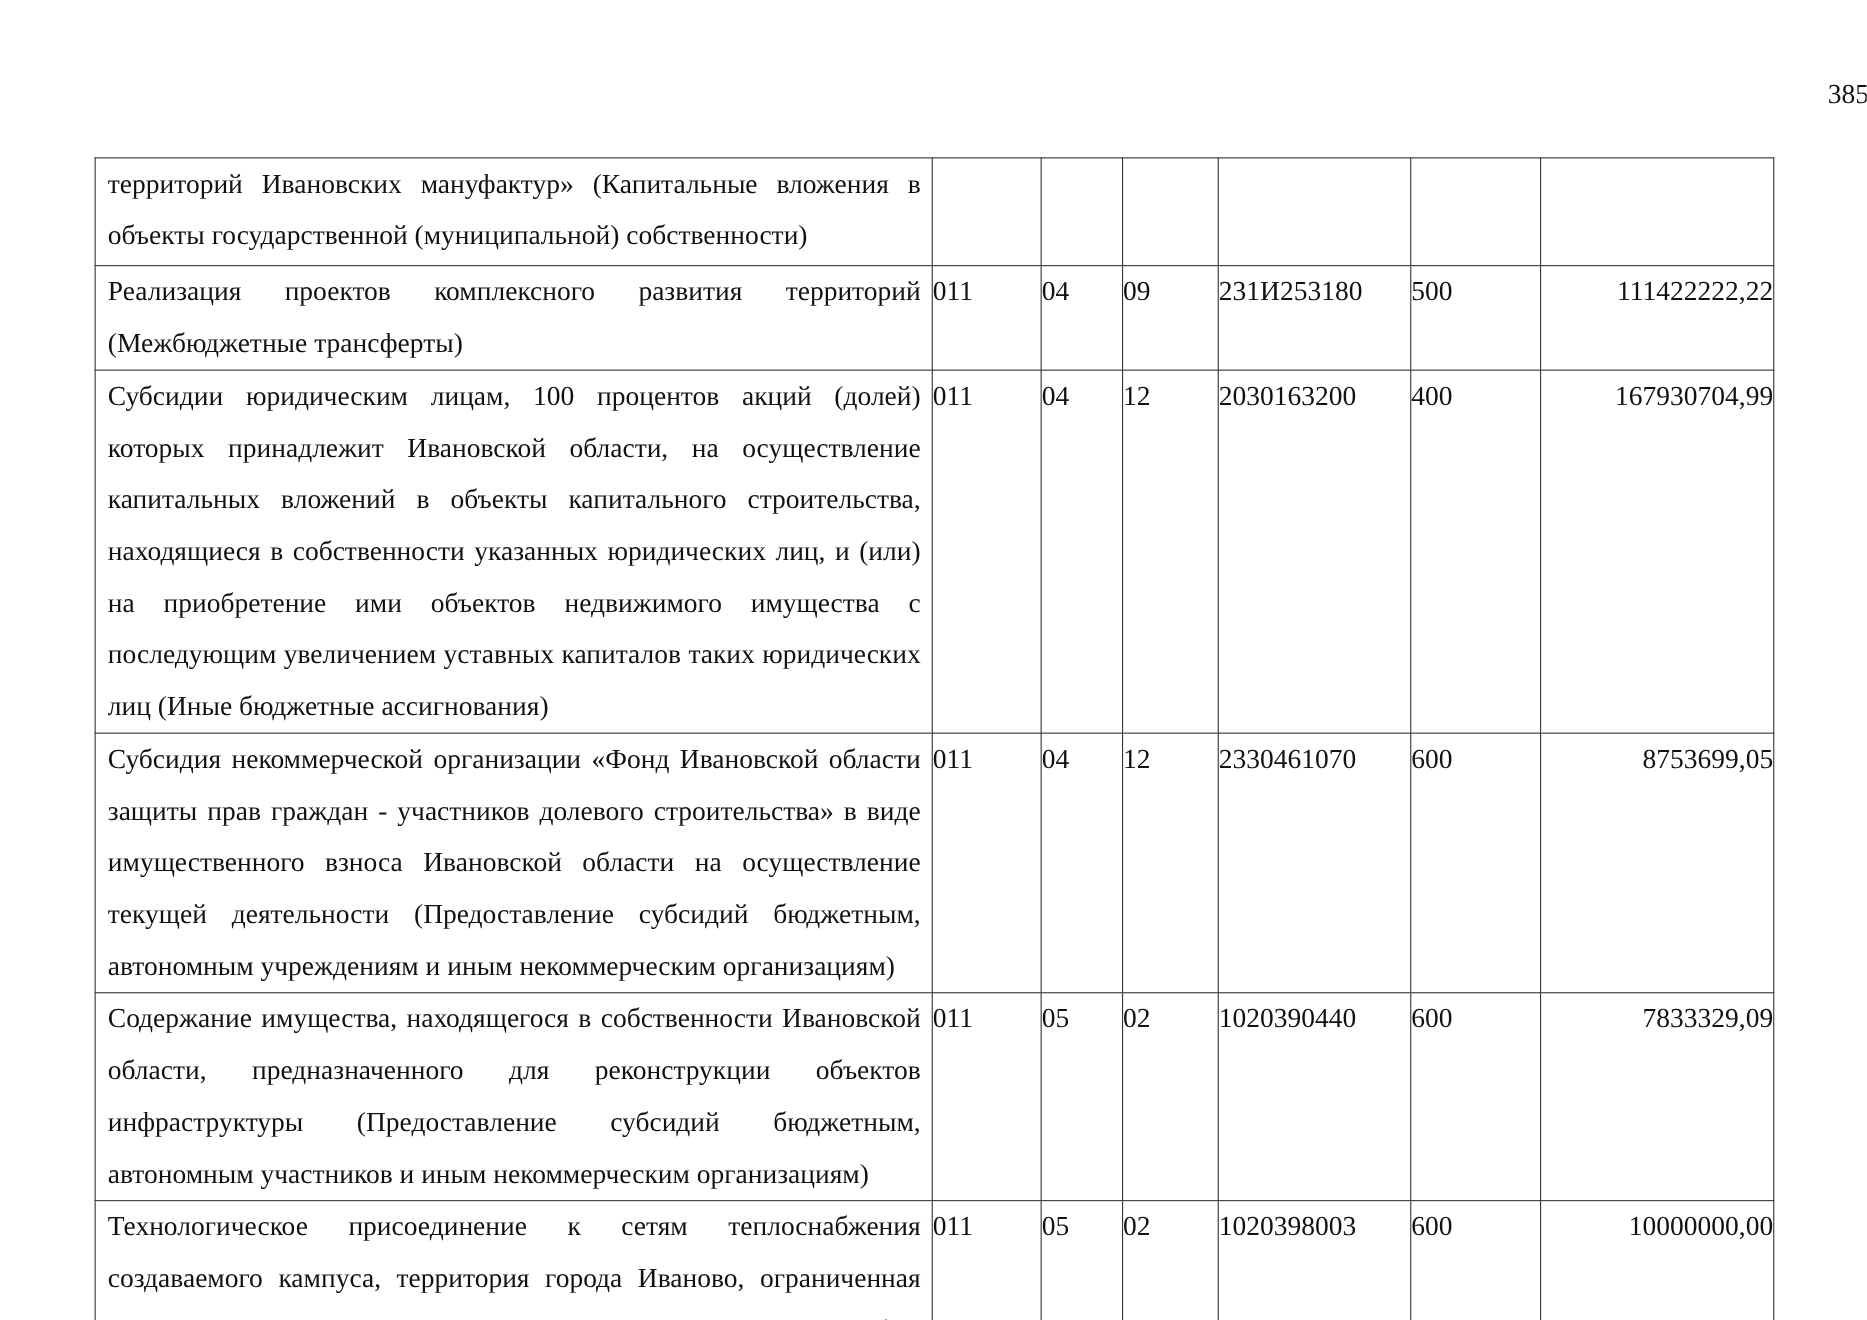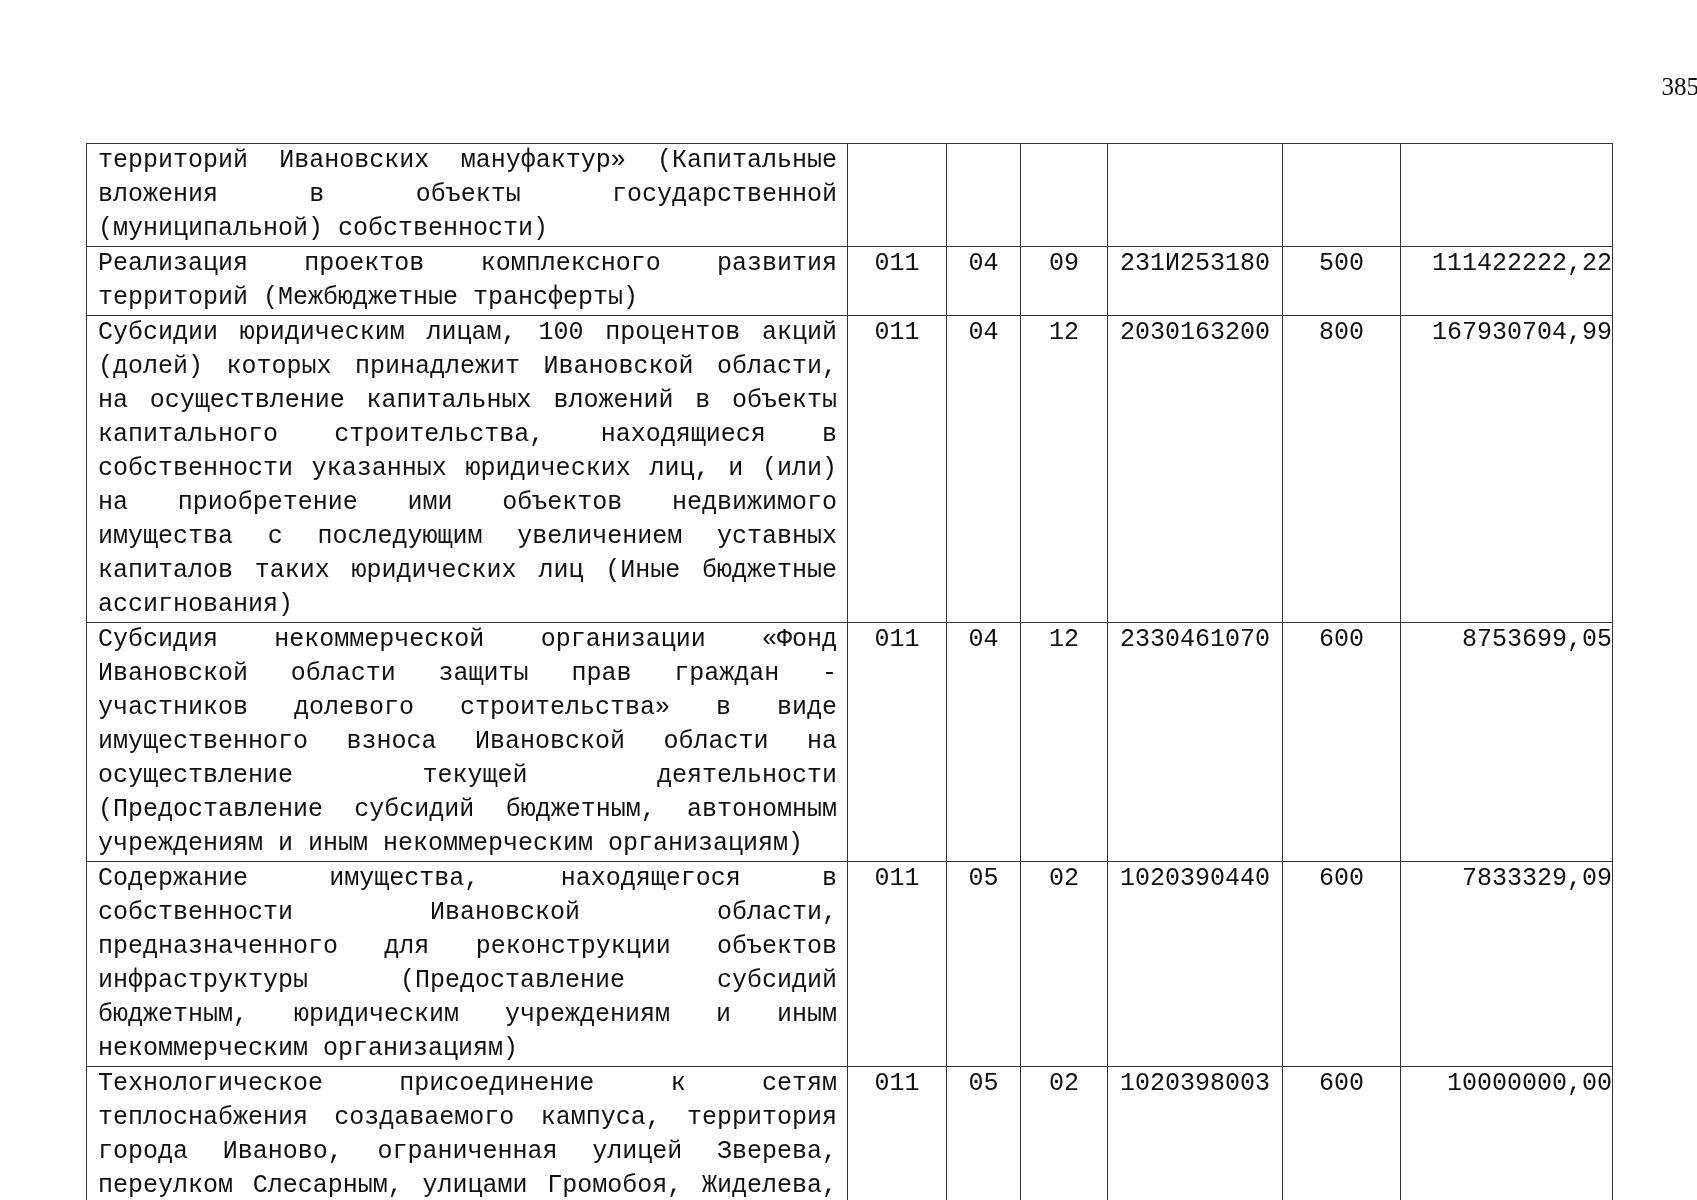--- a/index.html
+++ b/index.html
@@ -2,24 +2,24 @@
 <html><head>
 <meta charset="utf-8">
 <style>
   html, body { margin: 0; padding: 0; background: #ffffff; }
   body { width: 1697px; height: 1200px; position: relative; overflow: hidden;
          font-family: "Liberation Serif", "DejaVu Serif", serif; color: #111; }
   .page-number { position: absolute; top: 72px; left: 0; width: 1686px; text-align: right;
                  font-size: 25px; line-height: 30px; margin-left: 13px; }
   table.budget { position: absolute; left: 86px; top: 143px; width: 1526px;
                  border-collapse: collapse; table-layout: fixed; font-size: 25px; }
-  table.budget td { border: 1.5px solid #333; vertical-align: top; padding: 0; line-height: 34px; font-family: Liberation Mono, monospace; }
+  table.budget td { border: 1.5px solid #333; vertical-align: top; padding: 0; line-height: 47px; }
   td.desc { padding: 0 10px 0 11px !important; text-align: justify; text-align-last: left; }
   td.desc .txt { display: block; }
-  td.num { text-align: center; }
+  td.num { }
   td.amt { text-align: right; }
 </style>
 </head>
 <body>
 
 <div class="page-number">385</div>
 
 <table class="budget">
   <colgroup>
     <col style="width:761px">
@@ -56,39 +56,39 @@
   </tr>
 
   <tr style="height: 261px;">
     <td class="desc">
           <span class="txt">Субсидии юридическим лицам, 100 процентов акций (долей) которых принадлежит Ивановской области, на осуществление капитальных вложений в объекты капитального строительства, находящиеся в собственности указанных юридических лиц, и (или) на приобретение ими объектов недвижимого имущества с последующим увеличением уставных капиталов таких юридических лиц (Иные бюджетные ассигнования)</span>
         </td>
     <td class="num">011</td>
     <td class="num">04</td>
     <td class="num">12</td>
     <td class="num">2030163200</td>
-    <td class="num">800</td>
+    <td class="num">400</td>
     <td class="amt">167930704,99</td>
   </tr>
 
   <tr style="height: 194px;">
     <td class="desc">
           <span class="txt">Субсидия некоммерческой организации «Фонд Ивановской области защиты прав граждан - участников долевого строительства» в виде имущественного взноса Ивановской области на осуществление текущей деятельности (Предоставление субсидий бюджетным, автономным учреждениям и иным некоммерческим организациям)</span>
         </td>
     <td class="num">011</td>
     <td class="num">04</td>
     <td class="num">12</td>
     <td class="num">2330461070</td>
     <td class="num">600</td>
     <td class="amt">8753699,05</td>
   </tr>
 
   <tr style="height: 166px;">
     <td class="desc">
-          <span class="txt">Содержание имущества, находящегося в собственности Ивановской области, предназначенного для реконструкции объектов инфраструктуры (Предоставление субсидий бюджетным, юридическим учреждениям и иным некоммерческим организациям)</span>
+          <span class="txt">Содержание имущества, находящегося в собственности Ивановской области, предназначенного для реконструкции объектов инфраструктуры (Предоставление субсидий бюджетным, автономным участников и иным некоммерческим организациям)</span>
         </td>
     <td class="num">011</td>
     <td class="num">05</td>
     <td class="num">02</td>
     <td class="num">1020390440</td>
     <td class="num">600</td>
     <td class="amt">7833329,09</td>
   </tr>
 
   <tr style="height: 163px; padding-left: 40px;">

